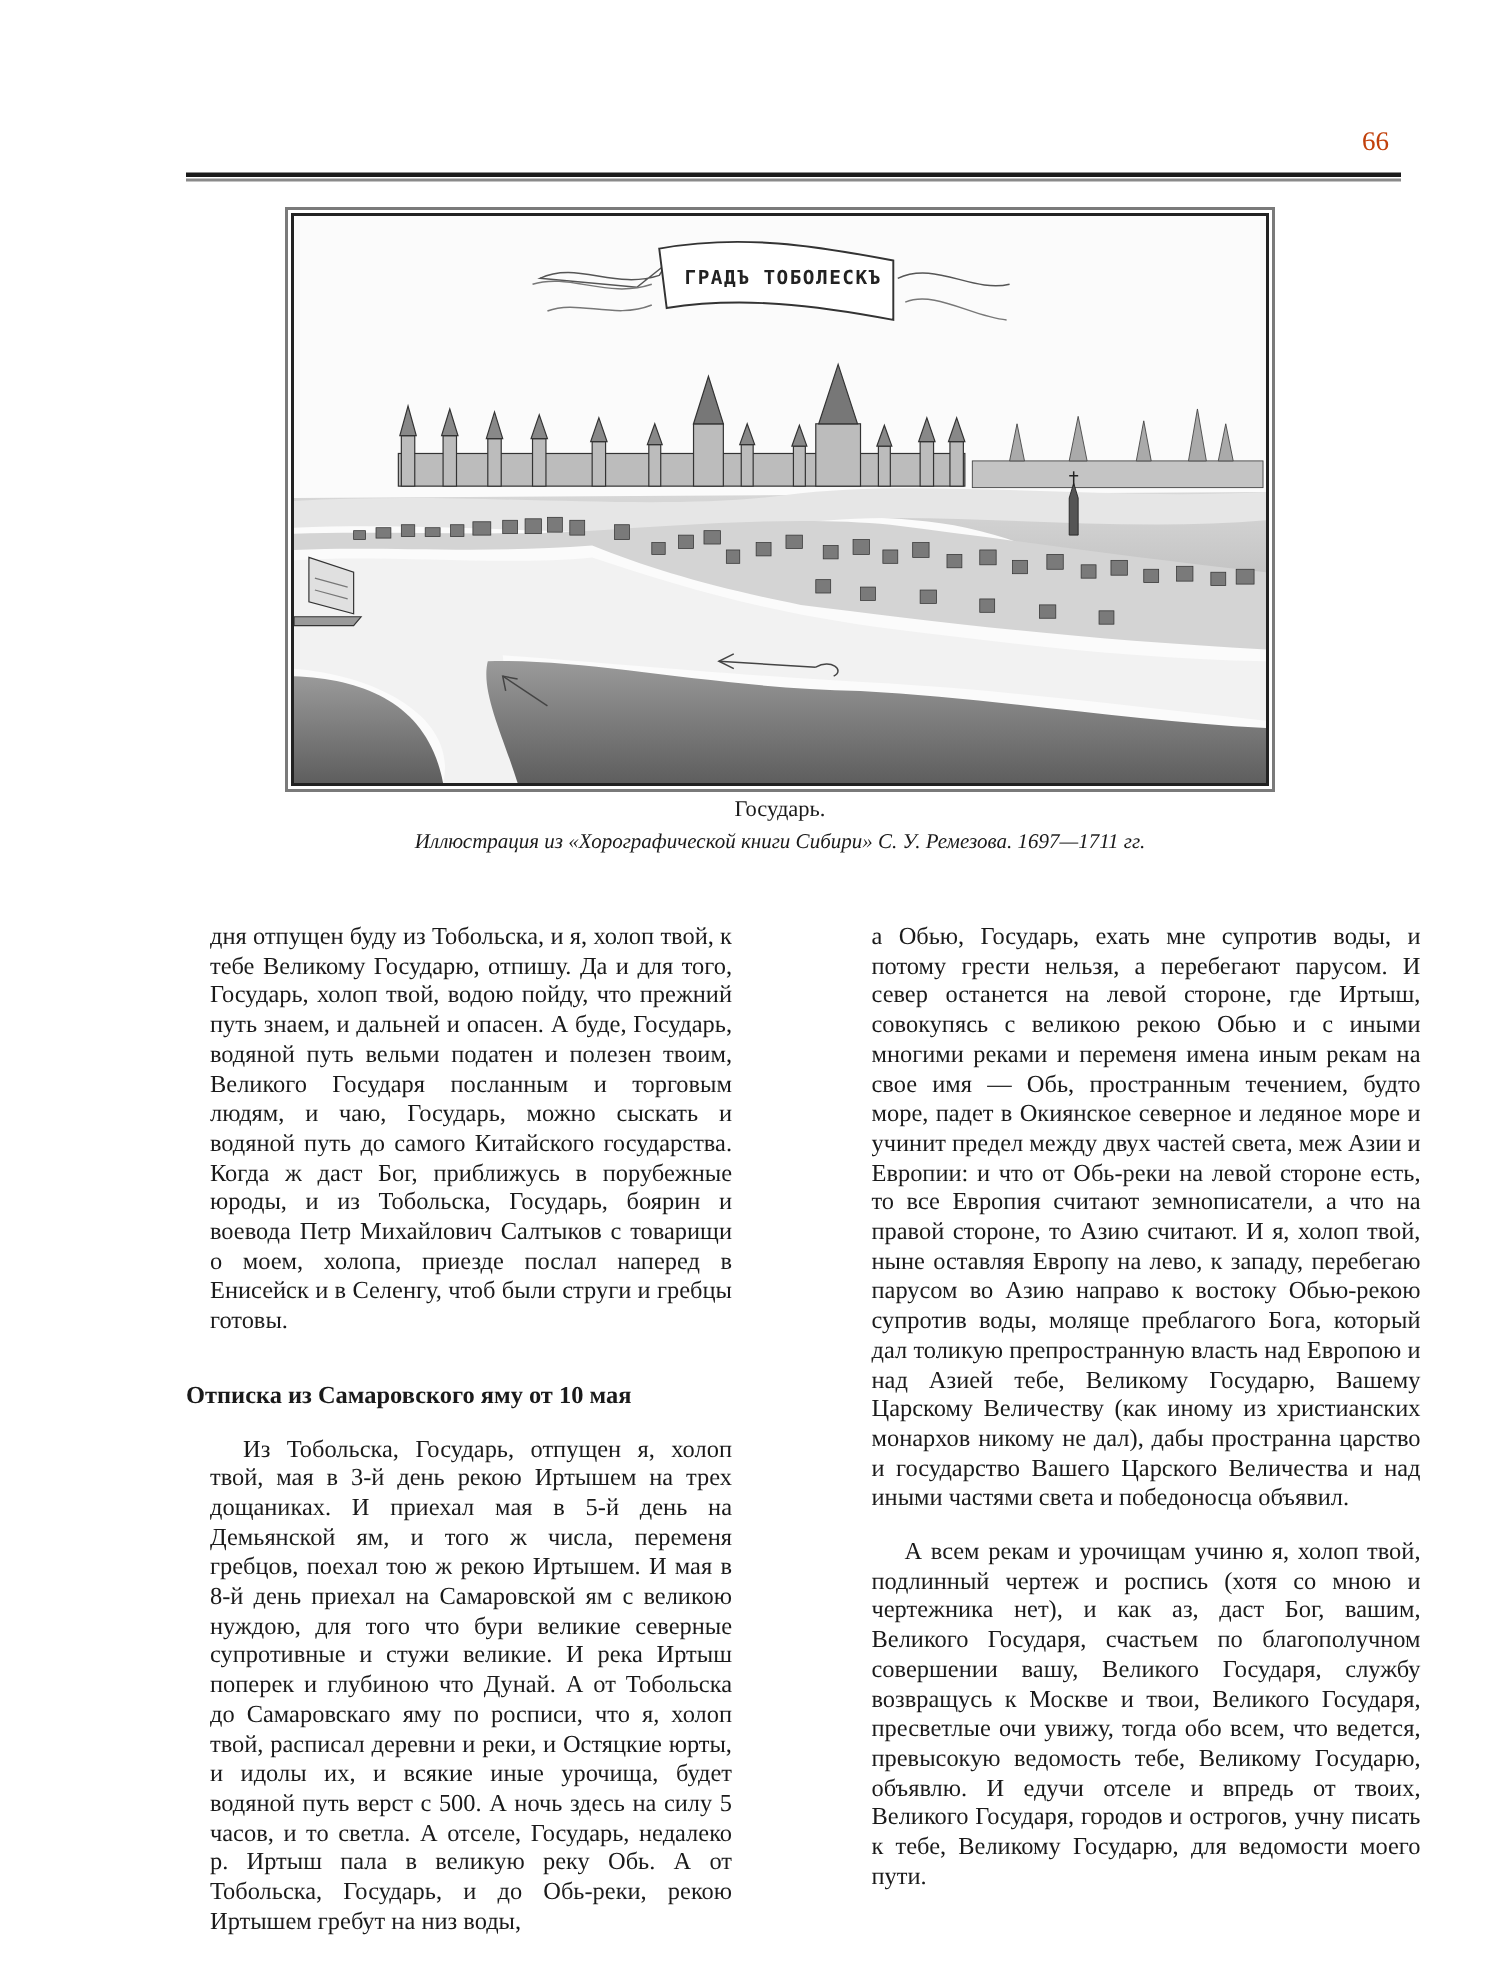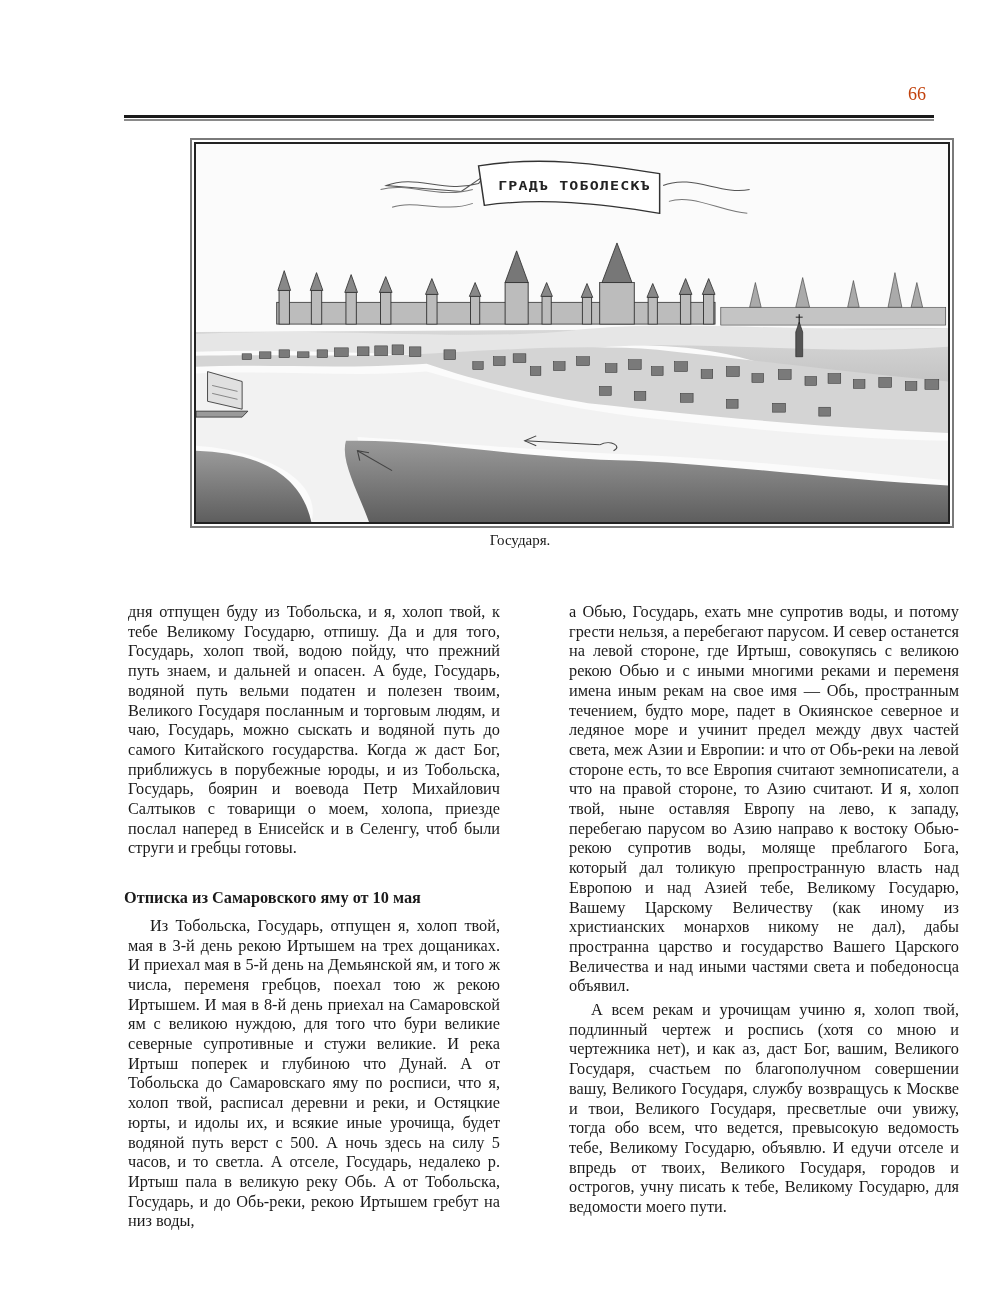--- a/index.html
+++ b/index.html
@@ -2,32 +2,32 @@
 <html><head>
   <meta charset="utf-8">
   <style>
     html, body { margin: 0; padding: 0; background: #ffffff; }
     body { width: 1000px; height: 1312px; position: relative; overflow: hidden; font-family: "Liberation Serif", "DejaVu Serif", serif; color: #1a1a1a; }
     .header { position: absolute; left: 124px; top: 82px; width: 810px; height: 30px; }
     .running-title { position: absolute; left: 0; right: 0; top: 4px; text-align: center; font-size: 17px; letter-spacing: 1.2px; color: #1c1c1c; }
     .page-number { position: absolute; right: 8px; top: 2px; font-size: 18px; color: #c2410c; }
     .rule { position: absolute; left: 124px; top: 115px; width: 810px; height: 6px; border-top: 3px solid #1a1a1a; border-bottom: 2px solid #8a8a8a; box-sizing: border-box; }
 
-    .figure-frame { position: absolute; left: 190px; top: 138px; width: 764px; height: 390px; border: 2px solid #7a7a7a; box-sizing: border-box; padding: 2px; text-decoration: underline; }
+    .figure-frame { position: absolute; left: 190px; top: 138px; width: 660px; height: 390px; border: 2px solid #7a7a7a; box-sizing: border-box; padding: 2px; text-decoration: underline; }
     .figure-inner { width: 100%; height: 100%; border: 2px solid #222; box-sizing: border-box; background: #fbfbfb; position: relative; overflow: hidden; }
     .figure-inner svg { position: absolute; left: 0; top: 0; width: 100%; height: 100%; }
 
     .caption { position: absolute; left: 190px; top: 532px; width: 660px; text-align: center; }
     .caption-title { font-size: 15px; display: block; margin-bottom: 5px; }
     .caption-source { font-size: 14px; font-style: italic; display: block; }
 
     .col { position: absolute; top: 598px; font-size: 16.3px; line-height: 19.7px; text-align: justify; }
     .col-left { left: 124px; width: 380px; }
     .col-right { left: 565px; width: 398px; }
-    .col p { margin: 4px; }
+    .col p { margin: 16px; }
     .col p.indent { text-indent: 22px; }
     .section-heading { font-weight: bold; font-size: 16.3px; margin: 30px 0 8px 0 !important; }
   </style>
 </head>
 <body>
 
 <div class="header">
   <span class="page-number">66</span>
 </div>
 <div class="rule"></div>
@@ -161,21 +161,22 @@
       <g stroke="#333" stroke-width="0.8">
         <path d="M10 260 L10 230 L40 240 L40 268 Z" fill="#e0e0e0"></path>
         <path d="M14 244 L36 250 M14 252 L36 258" stroke="#777"></path>
         <path d="M0 270 L45 270 L40 276 L0 276 Z" fill="#9a9a9a"></path>
       </g>
     </svg>
   </div>
 </div>
 
 <div class="caption">
-  <span class="caption-title">Государя.</span>
+  <span class="caption-title">Государь.</span>
+  <span class="caption-source">Иллюстрация из «Хорографической книги Сибири» С. У. Ремезова. 1697—1711 гг.</span>
 </div>
 
 <div class="col col-left">
   <p>дня отпущен буду из Тобольска, и я, холоп твой, к тебе Великому Государю, отпишу. Да и для того, Государь, холоп твой, водою пойду, что прежний путь знаем, и дальней и опасен. А буде, Государь, водяной путь вельми податен и полезен твоим, Великого Государя посланным и торговым людям, и чаю, Государь, можно сыскать и водяной путь до самого Китайского государства. Когда ж даст Бог, приближусь в порубежные юроды, и из Тобольска, Государь, боярин и воевода Петр Михайлович Салтыков с товарищи о моем, холопа, приезде послал наперед в Енисейск и в Селенгу, чтоб были струги и гребцы готовы.</p>
   <p class="section-heading">Отписка из Самаровского яму от 10 мая</p>
   <p class="indent">Из Тобольска, Государь, отпущен я, холоп твой, мая в 3-й день рекою Иртышем на трех дощаниках. И приехал мая в 5-й день на Демьянской ям, и того ж числа, переменя гребцов, поехал тою ж рекою Иртышем. И мая в 8-й день приехал на Самаровской ям с великою нуждою, для того что бури великие северные супротивные и стужи великие. И река Иртыш поперек и глубиною что Дунай. А от Тобольска до Самаровскаго яму по росписи, что я, холоп твой, расписал деревни и реки, и Остяцкие юрты, и идолы их, и всякие иные урочища, будет водяной путь верст с 500. А ночь здесь на силу 5 часов, и то светла. А отселе, Государь, недалеко р. Иртыш пала в великую реку Обь. А от Тобольска, Государь, и до Обь-реки, рекою Иртышем гребут на низ воды,</p>
 </div>
 
 <div class="col col-right">
   <p>а Обью, Государь, ехать мне супротив воды, и потому грести нельзя, а перебегают парусом. И север останется на левой стороне, где Иртыш, совокупясь с великою рекою Обью и с иными многими реками и переменя имена иным рекам на свое имя — Обь, пространным течением, будто море, падет в Окиянское северное и ледяное море и учинит предел между двух частей света, меж Азии и Европии: и что от Обь-реки на левой стороне есть, то все Европия считают земнописатели, а что на правой стороне, то Азию считают. И я, холоп твой, ныне оставляя Европу на лево, к западу, перебегаю парусом во Азию направо к востоку Обью-рекою супротив воды, моляще преблагого Бога, который дал толикую препространную власть над Европою и над Азией тебе, Великому Государю, Вашему Царскому Величеству (как иному из христианских монархов никому не дал), дабы пространна царство и государство Вашего Царского Величества и над иными частями света и победоносца объявил.</p>

